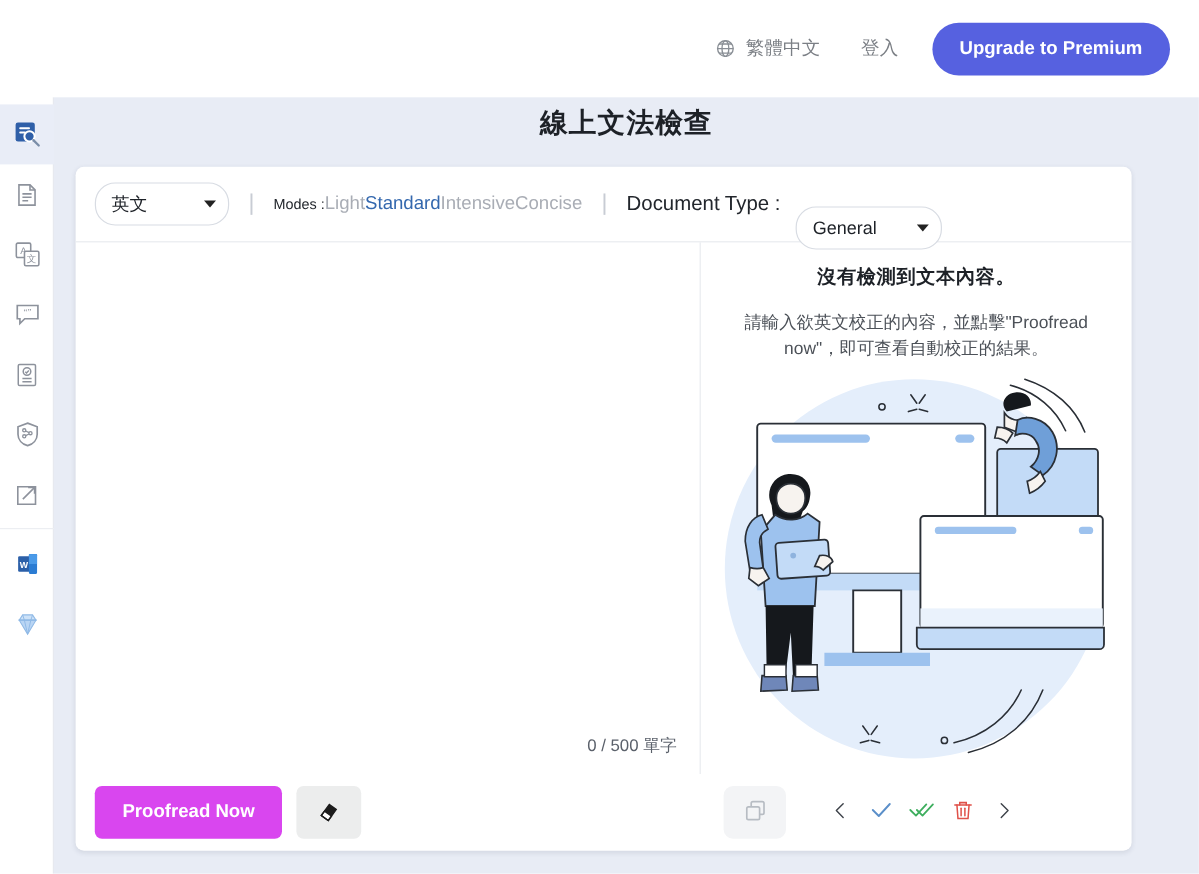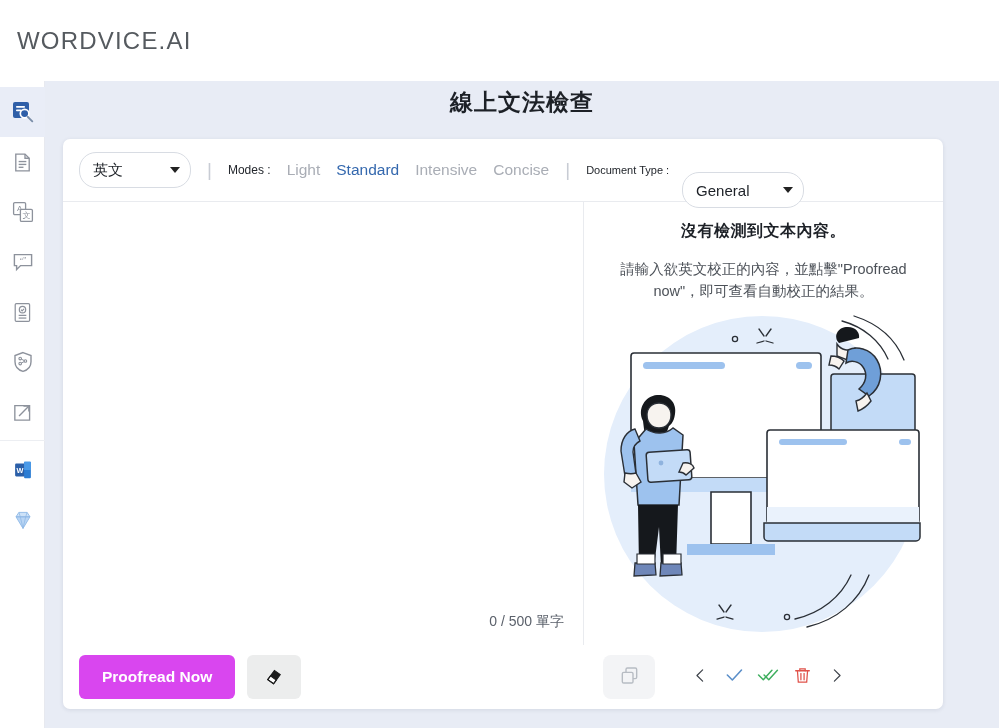--- a/index.html
+++ b/index.html
@@ -115,25 +115,25 @@
     border-left: 5px solid transparent;
     border-right: 5px solid transparent;
     border-top: 6px solid #222;
     margin-left: 16px;
   }
   .tb-sep {
     color: #c8ccd4; font-size: 19px; margin: 0 16px; user-select: none;
   }
   .tb-label { font-size: 12px; color: #22262c; white-space: nowrap; }
   .mode {
-    font-size: 15.5px; color: #a9adb5; margin-left: 16px;
+    font-size: 15.5px; color: #a9adb5; 
     cursor: pointer; white-space: nowrap;
   }
   .mode.active { color: #3468ae; }
-  .doc-label { font-size: 11px; color: #22262c; margin-right: 13px; white-space: nowrap; }
+  .doc-label { font-size: 17px; color: #22262c; margin-right: 13px; white-space: nowrap; }
 
   
   .panes { display: flex; height: 443px; }
   .pane-left {
     width: 521px; border-right: 1px solid #e9ebef;
     position: relative;
     padding: 18px 16px 0 14px;
   }
   .placeholder {
     font-size: 15.5px; color: #a8acb4; line-height: 1.5;
@@ -190,22 +190,39 @@
   }
   .nav-btn {
     width: 34px; height: 40px; background: none; border: none;
     cursor: pointer; display: flex; align-items: center; justify-content: center;
   }
 </style>
 </head>
 <body>
 
 <div class="header">
-  <div class="logo">WORDVICE.AI</div>
-
+
+  <div class="header-right">
+    <div class="lang-group">
+      <span>
+        <svg class="globe-icon" viewBox="0 0 24 24" fill="none" stroke="#8a8f96" stroke-width="1.6">
+          <circle cx="12" cy="12" r="9.2"></circle>
+          <ellipse cx="12" cy="12" rx="4" ry="9.2"></ellipse>
+          <line x1="2.8" y1="12" x2="21.2" y2="12"></line>
+          <line x1="4.3" y1="6.6" x2="19.7" y2="6.6"></line>
+          <line x1="4.3" y1="17.4" x2="19.7" y2="17.4"></line>
+        </svg>
+      </span>
+      <span>繁體中文</span>
+    </div>
+
+    <a class="login-link" href="#">登入</a>
+
+    <button class="upgrade-btn">Upgrade to Premium</button>
+  </div>
 </div>
 
 <div class="sidebar">
 
   <div class="side-item active">
     <span>
       <svg width="24" height="24" viewBox="0 0 24 24">
         <rect x="2" y="2" width="16" height="16" rx="2" fill="#2f5fa8"></rect>
         <rect x="5" y="6" width="9" height="1.7" rx=".8" fill="#fff"></rect>
         <rect x="5" y="9.6" width="5.5" height="1.7" rx=".8" fill="#fff"></rect>

